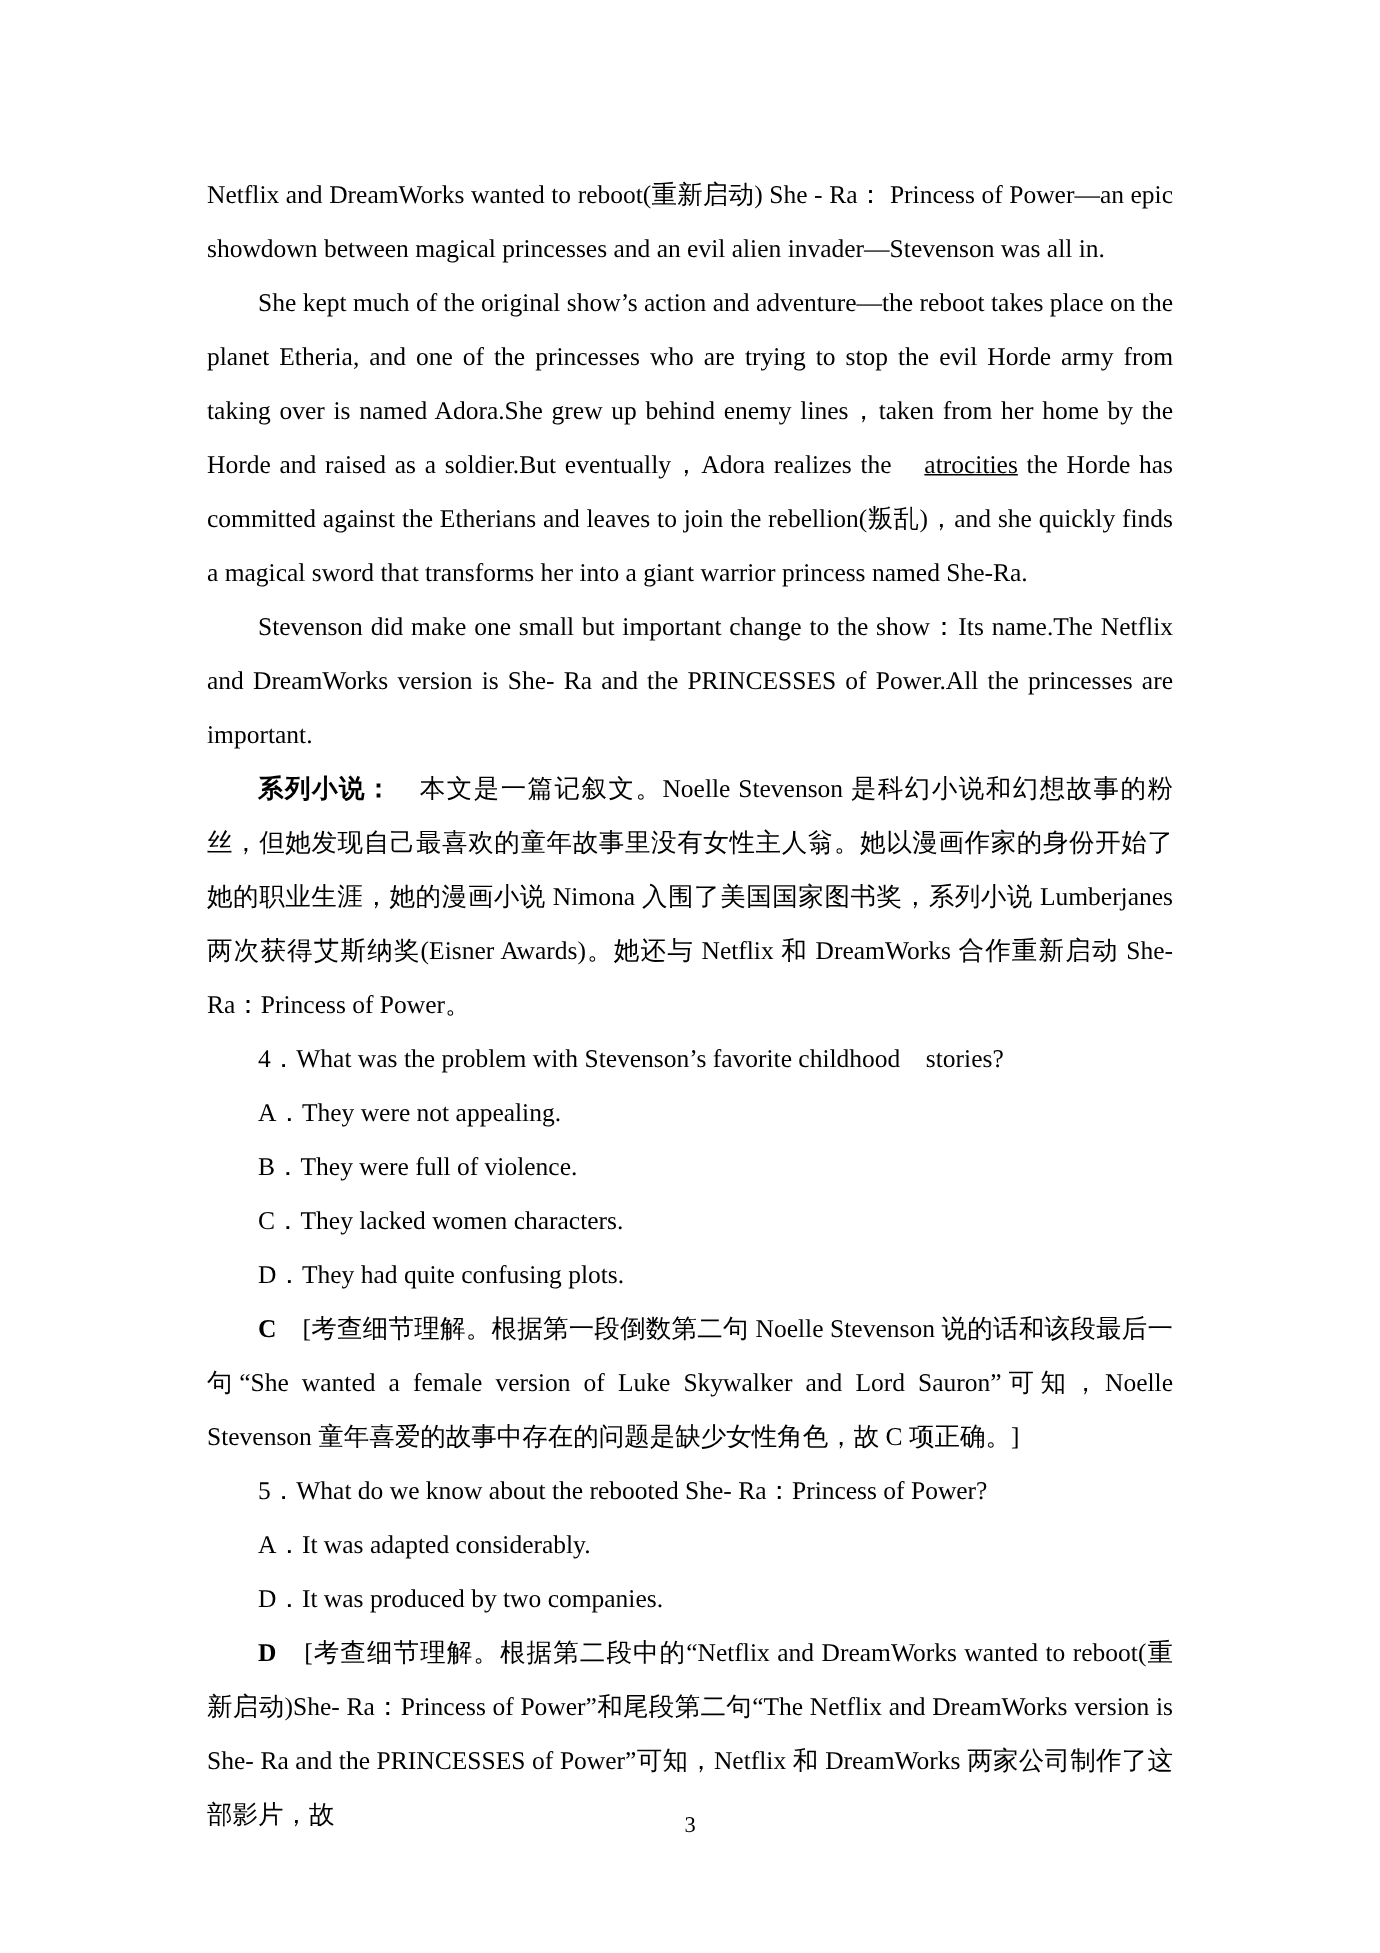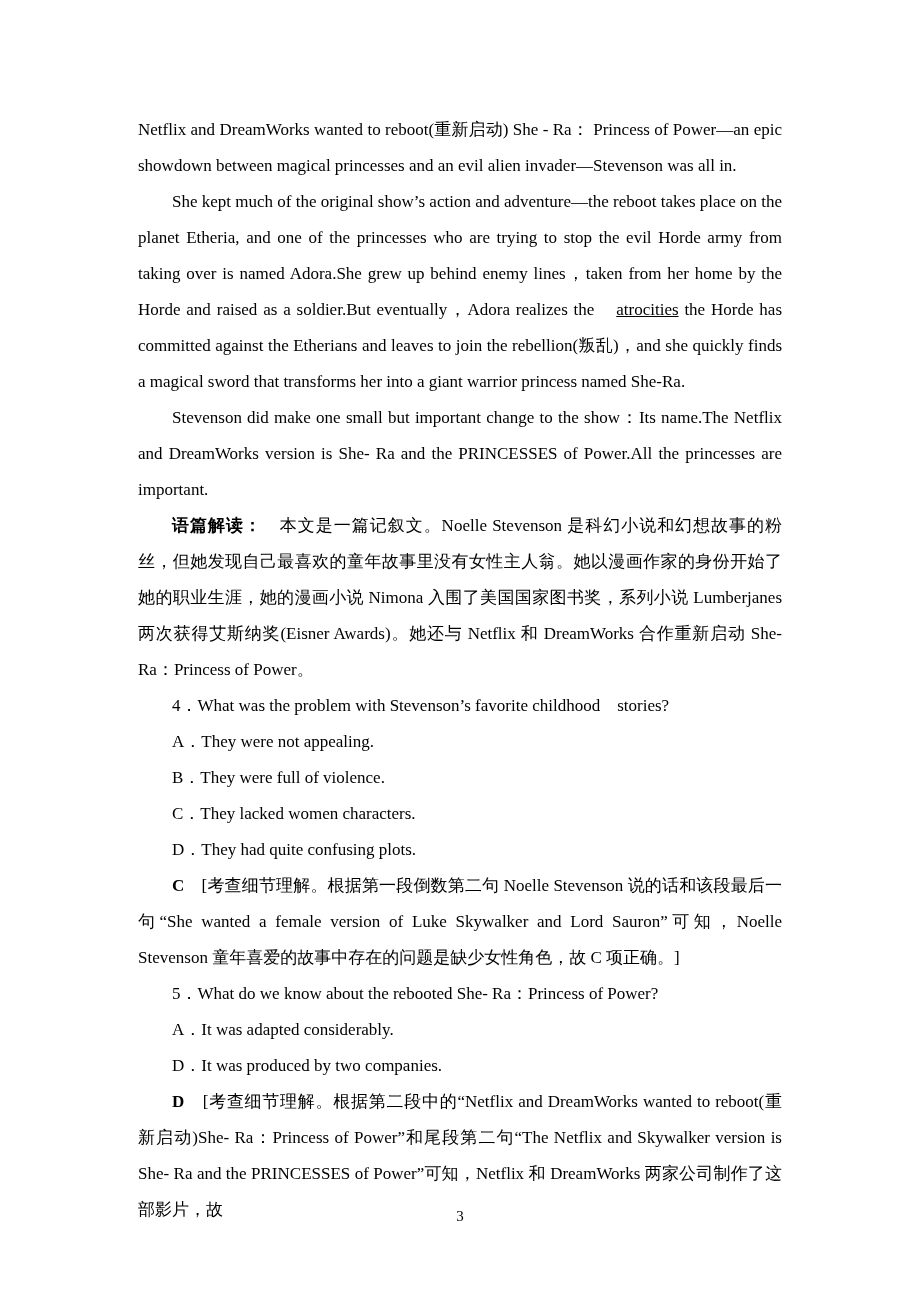--- a/index.html
+++ b/index.html
@@ -46,28 +46,28 @@
   }
 </style>
 </head>
 <body>
 
 <div class="page">
   <div class="content" id="doc-body">
       <p class="para"><span>Netflix and DreamWorks wanted to reboot(重新启动) </span><span class="it">She - Ra： Princess of Power</span><span>—an epic showdown between magical princesses and an evil alien invader—Stevenson was all in.</span></p>
       <p class="para indent"><span>She kept much of the original show’s action and adventure—the reboot takes place on the planet Etheria, and one of the princesses who are trying to stop the evil Horde army from taking over is named Adora.She grew up behind enemy lines，taken from her home by the Horde and raised as a soldier.But eventually，Adora realizes the </span><span class="ul">atrocities</span><span> the Horde has committed against the Etherians and leaves to join the rebellion(叛乱)，and she quickly finds a magical sword that transforms her into a giant warrior princess named She-Ra.</span></p>
       <p class="para indent"><span>Stevenson did make one small but important change to the show：Its name.The Netflix and DreamWorks version is </span><span class="it">She- Ra and the PRINCESSES of Power</span><span>.All the princesses are important.</span></p>
-      <p class="para indent"><span class="bd">语篇解读：</span><span>　本文是一篇记叙文。Noelle Stevenson 是科幻小说和幻想故事的粉丝，但她发现自己最喜欢的童年故事里没有女性主人翁。她以漫画作家的身份开始了她的职业生涯，她的漫画小说 </span><span class="it">Nimona</span><span> 入围了美国国家图书奖，系列小说 </span><span class="it">Lumberjanes</span><span> 两次获得艾斯纳奖(Eisner Awards)。她还与 Netflix 和 DreamWorks 合作重新启动 </span><span class="it">She- Ra：Princess of Power</span><span>。</span></p>
+      <p class="para indent"><span class="bd">系列小说：</span><span>　本文是一篇记叙文。Noelle Stevenson 是科幻小说和幻想故事的粉丝，但她发现自己最喜欢的童年故事里没有女性主人翁。她以漫画作家的身份开始了她的职业生涯，她的漫画小说 </span><span class="it">Nimona</span><span> 入围了美国国家图书奖，系列小说 </span><span class="it">Lumberjanes</span><span> 两次获得艾斯纳奖(Eisner Awards)。她还与 Netflix 和 DreamWorks 合作重新启动 </span><span class="it">She- Ra：Princess of Power</span><span>。</span></p>
       <p class="para indent"><span>4．What was the problem with Stevenson’s favorite childhood　stories?</span></p>
       <p class="para indent"><span>A．They were not appealing.</span></p>
       <p class="para indent"><span>B．They were full of violence.</span></p>
       <p class="para indent"><span>C．They lacked women characters.</span></p>
       <p class="para indent"><span>D．They had quite confusing plots.</span></p>
       <p class="para indent"><span class="bd">C</span><span>　[考查细节理解。根据第一段倒数第二句 Noelle Stevenson 说的话和该段最后一句“She wanted a female version of Luke Skywalker and Lord Sauron”可知，Noelle Stevenson 童年喜爱的故事中存在的问题是缺少女性角色，故 C 项正确。]</span></p>
       <p class="para indent"><span>5．What do we know about the rebooted </span><span class="it">She- Ra：Princess of Power?</span></p>
       <p class="para indent"><span>A．It was adapted considerably.</span></p>
       <p class="para indent"><span>D．It was produced by two companies.</span></p>
-      <p class="para indent"><span class="bd">D</span><span>　[考查细节理解。根据第二段中的“Netflix and DreamWorks wanted to reboot(重新启动)</span><span class="it">She- Ra：Princess of Power</span><span>”和尾段第二句“The Netflix and Skywalker version is </span><span class="it">She- Ra and the PRINCESSES of Power</span><span>”可知，Netflix 和 DreamWorks 两家公司制作了这部影片，故</span></p>
+      <p class="para indent"><span class="bd">D</span><span>　[考查细节理解。根据第二段中的“Netflix and DreamWorks wanted to reboot(重新启动)</span><span class="it">She- Ra：Princess of Power</span><span>”和尾段第二句“The Netflix and DreamWorks version is </span><span class="it">She- Ra and the PRINCESSES of Power</span><span>”可知，Netflix 和 DreamWorks 两家公司制作了这部影片，故</span></p>
     </div>
   <div class="footer">
     <span class="pagenum">3</span>
   </div>
 </div>
 
 </body></html>

